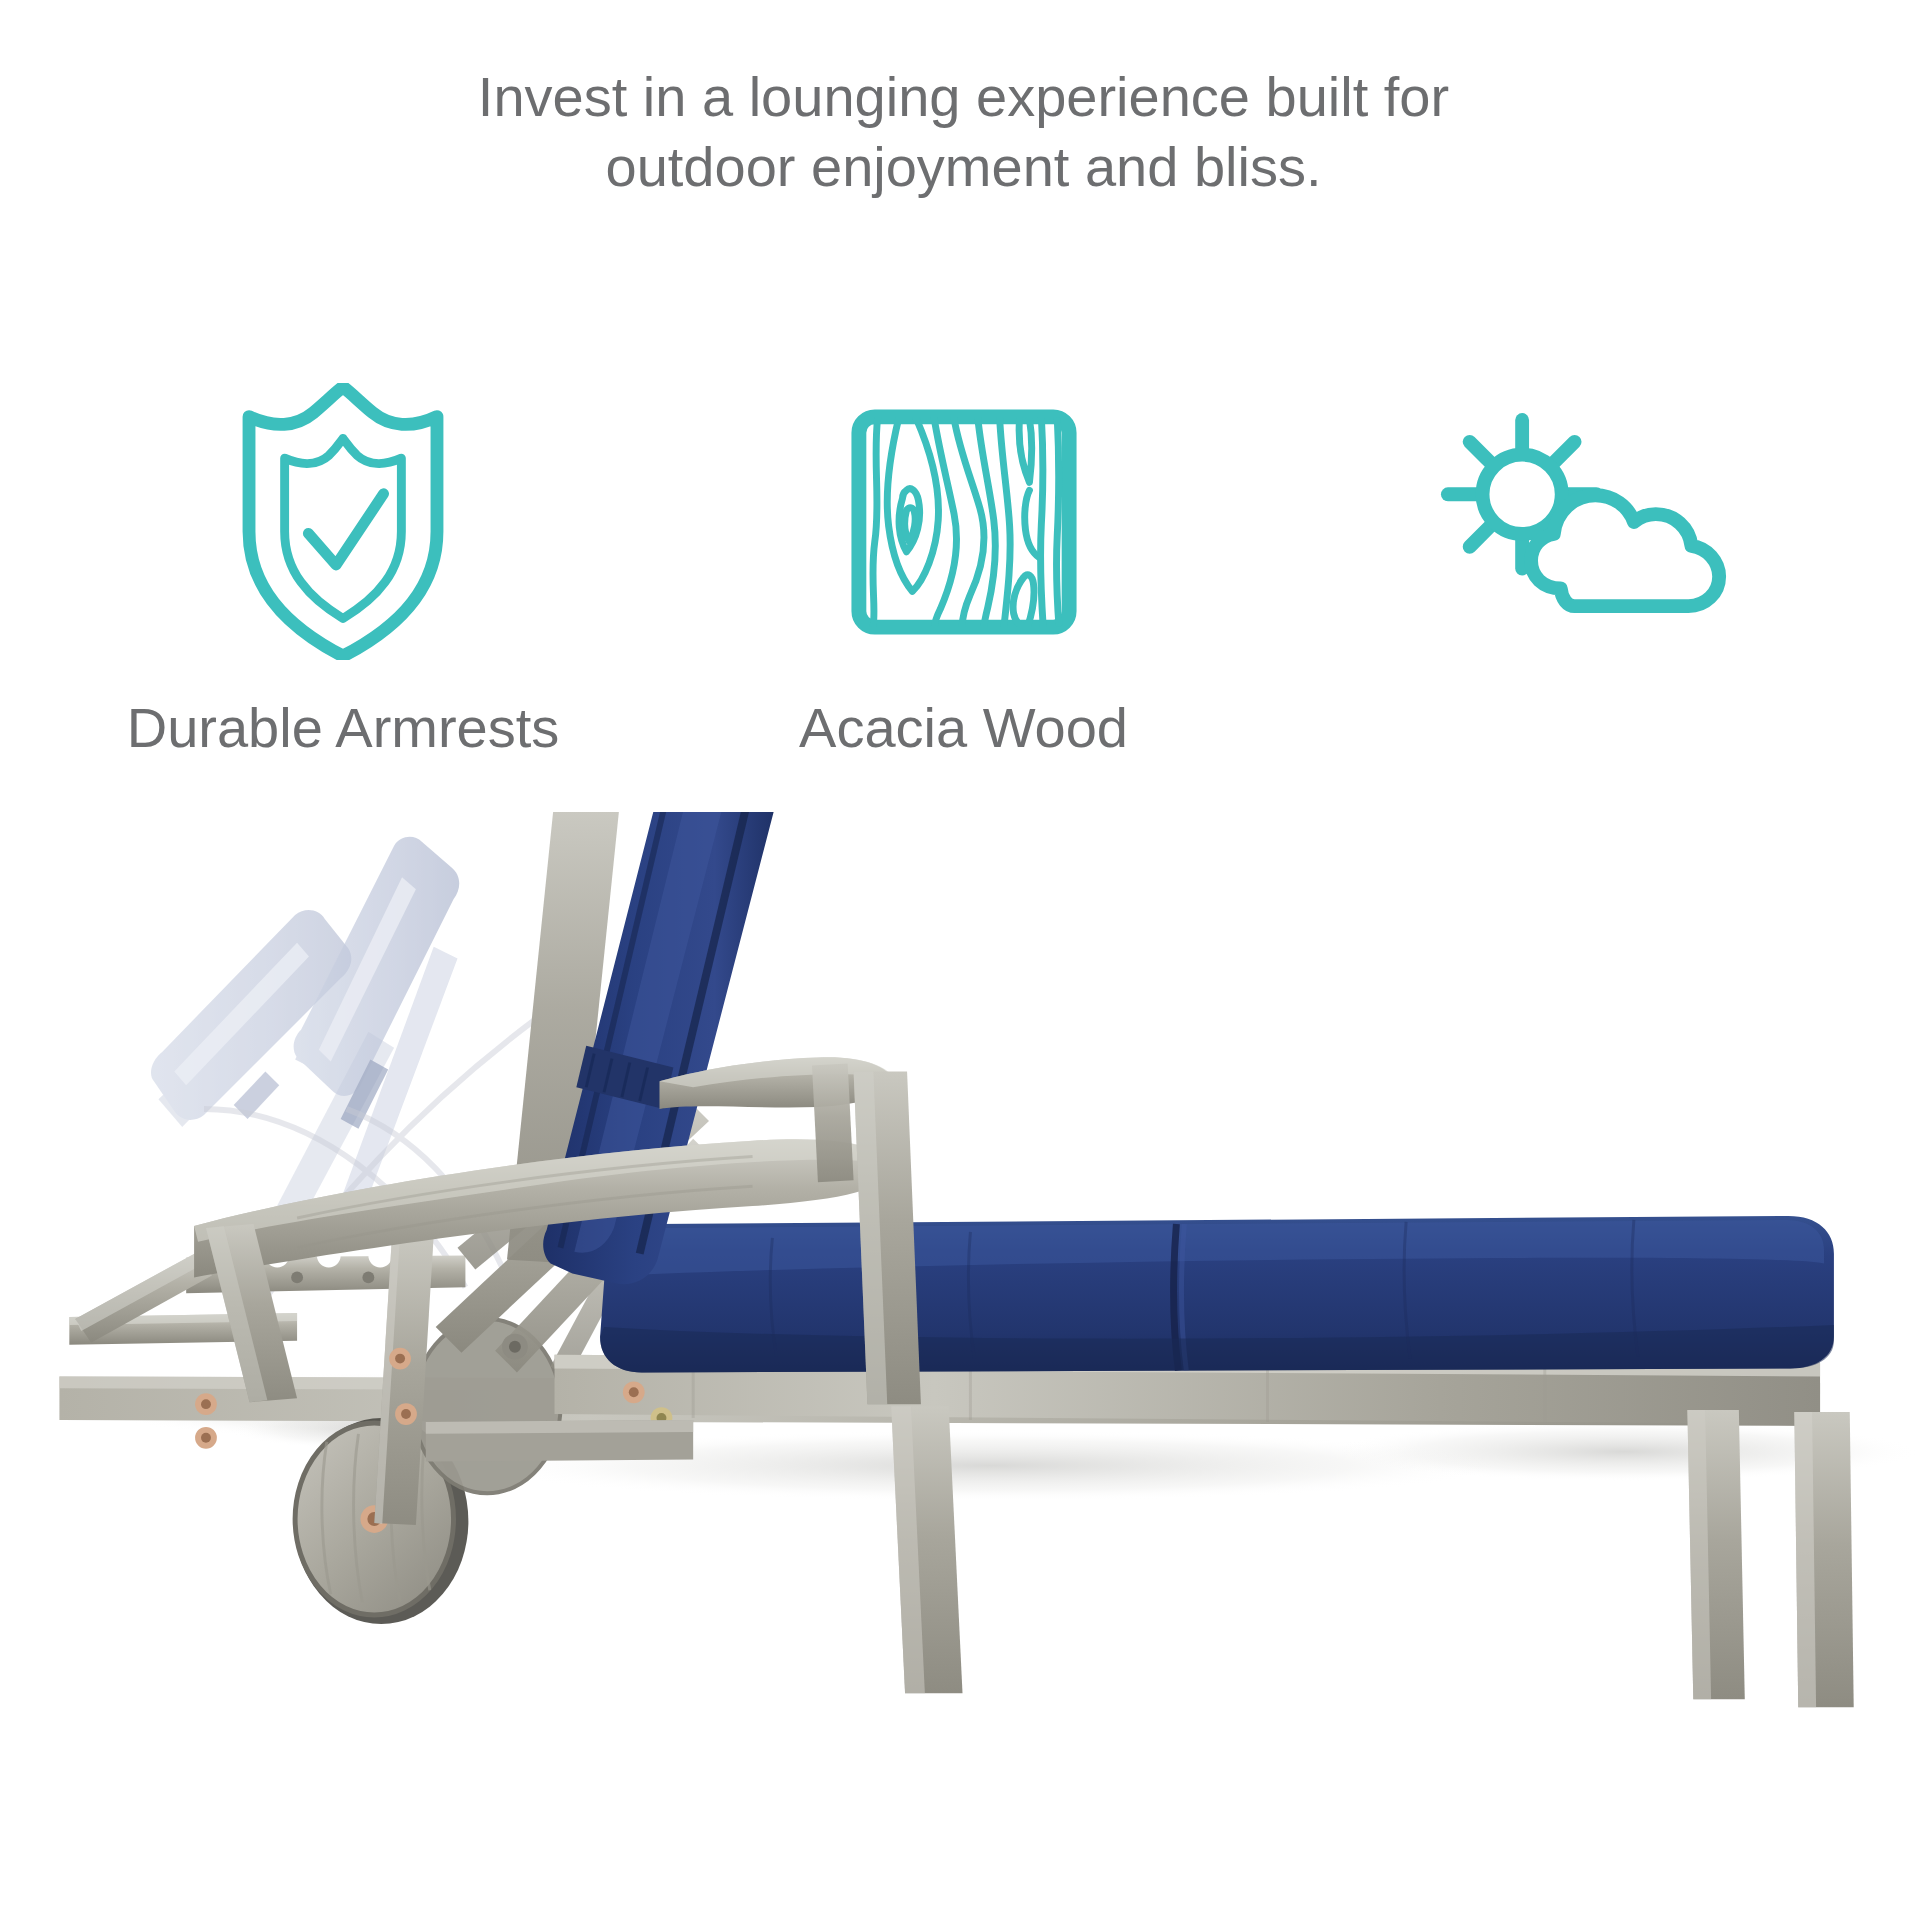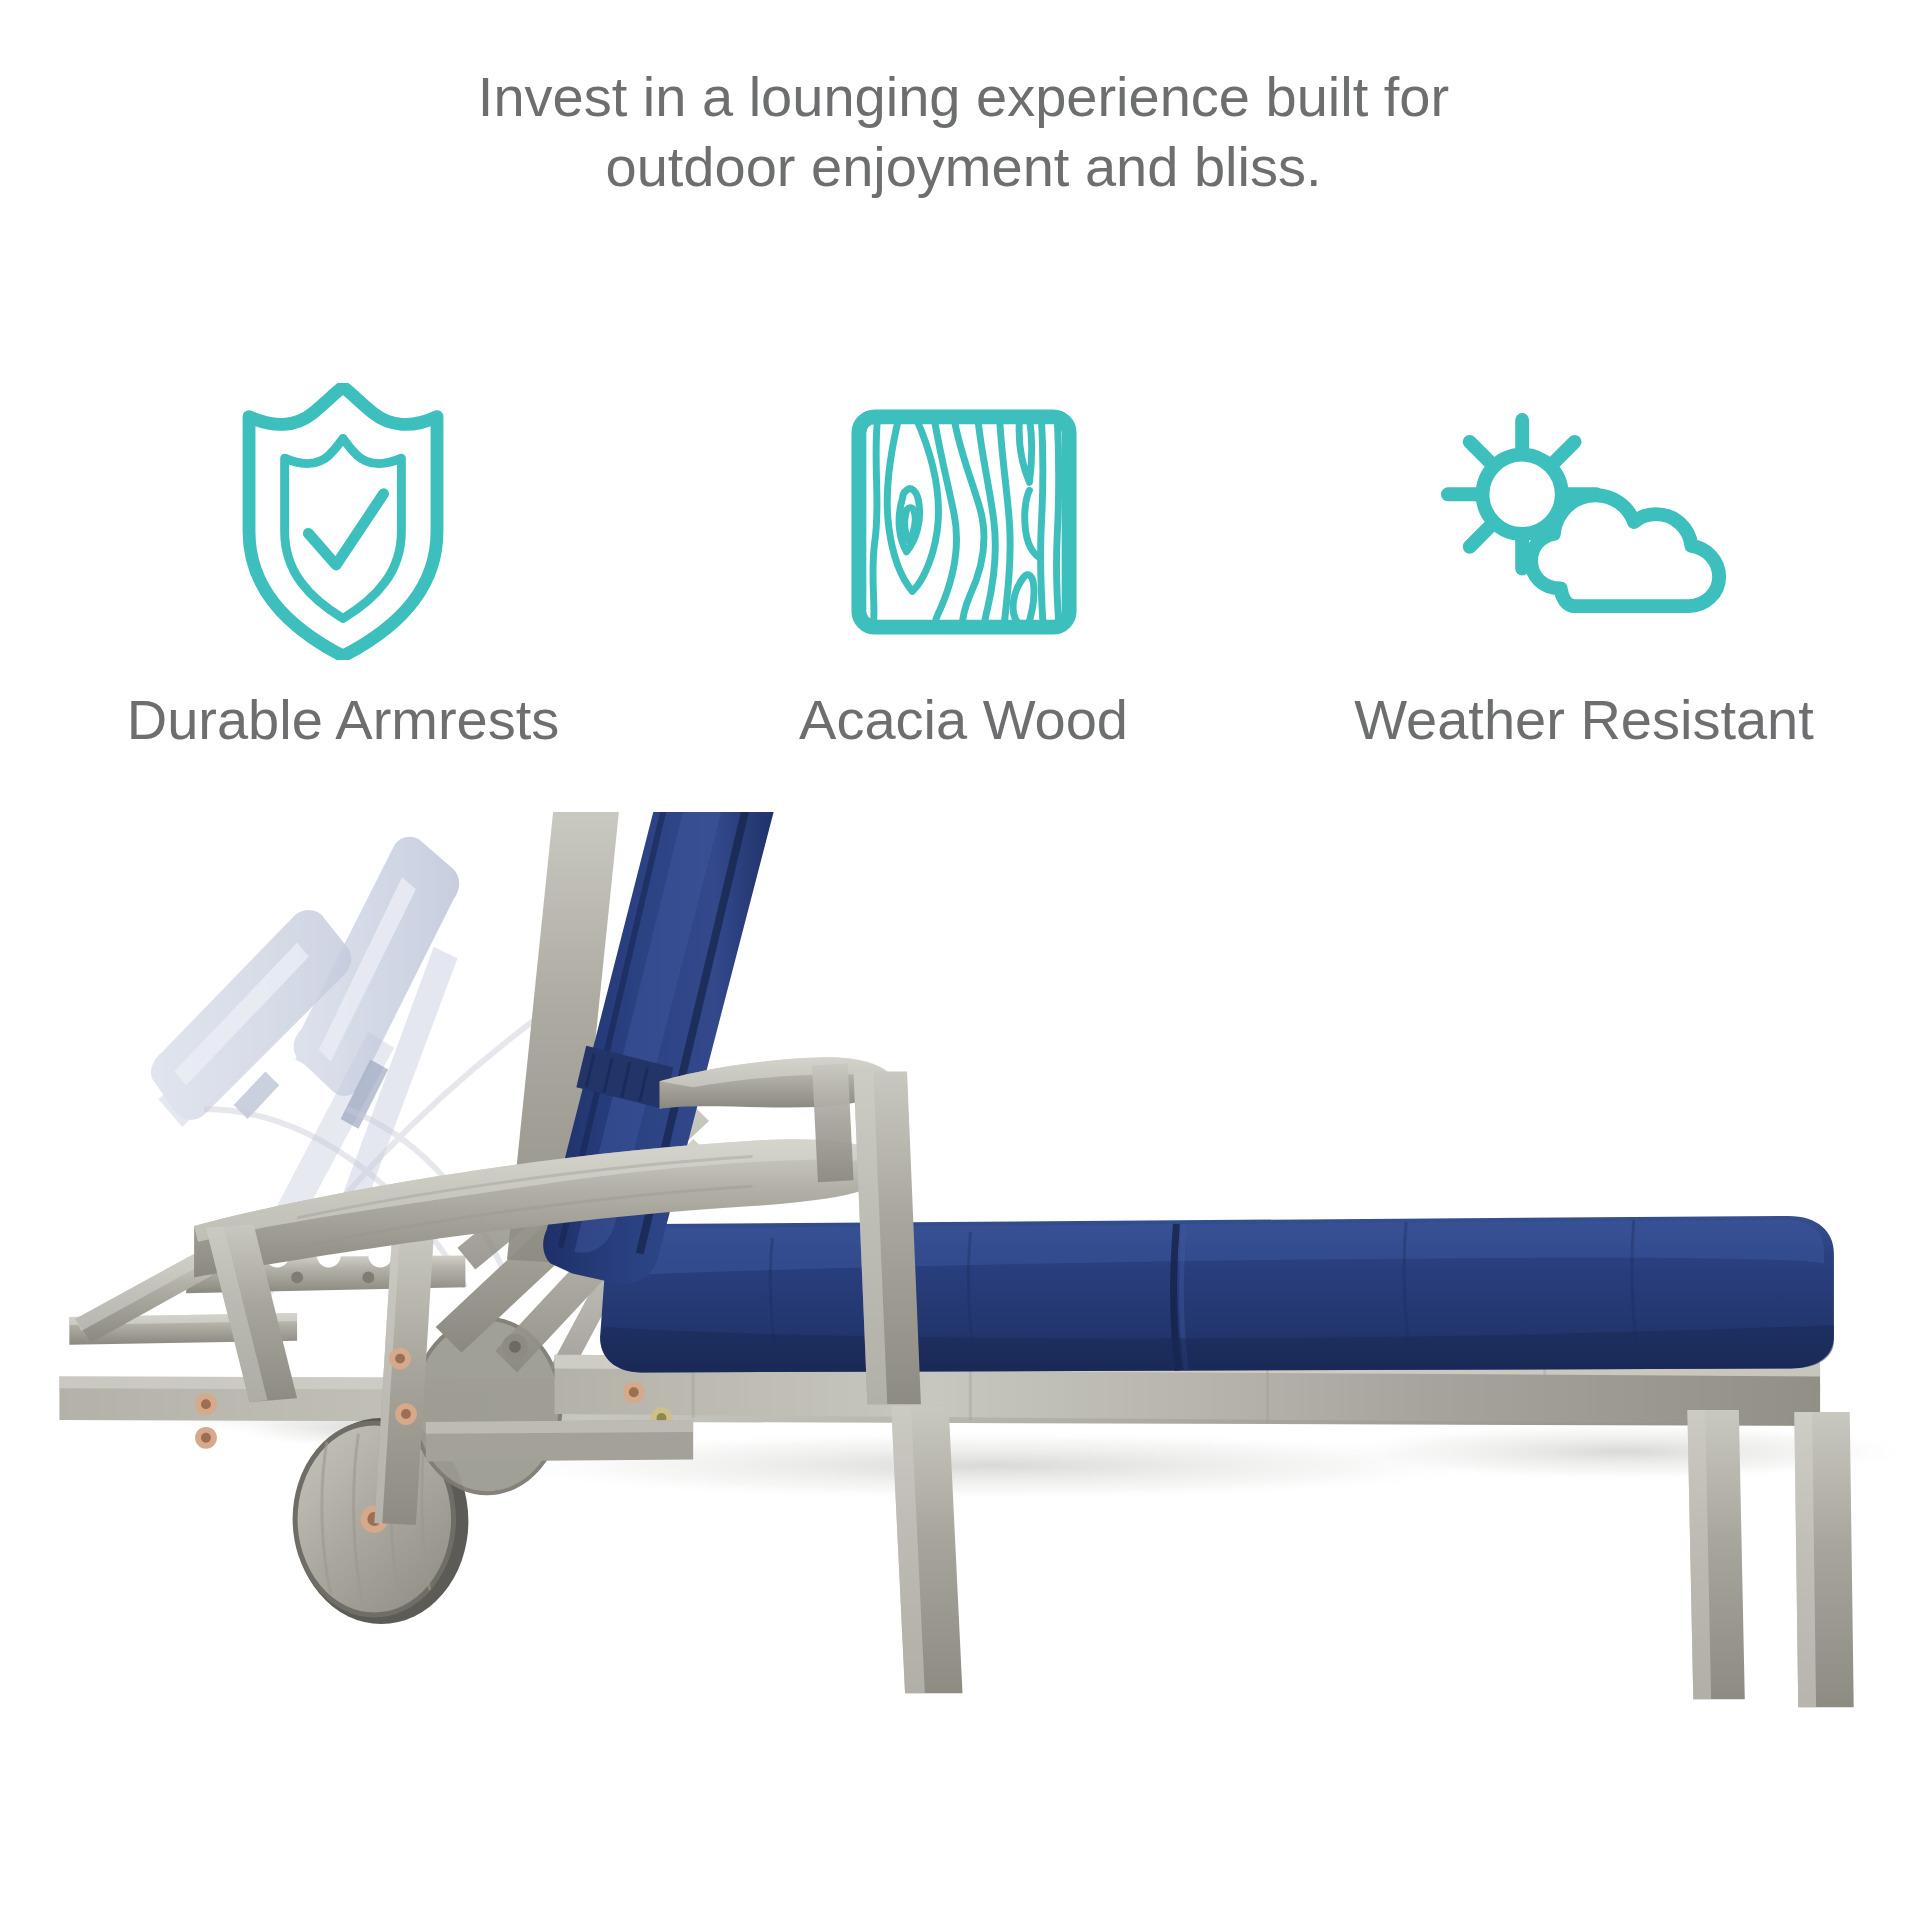--- a/index.html
+++ b/index.html
@@ -54,20 +54,21 @@
     align-items: flex-start;
     justify-content: space-between;
     padding: 0 46px;
     box-sizing: border-box;
   }
   .feature {
     width: 594px;
     display: flex;
     flex-direction: column;
     align-items: center;
+    gap: 8px;
   }
   .feature-icon-wrap {
     height: 287px;
     display: flex;
     align-items: center;
     justify-content: center;
   }
   .feature-label {
     margin-top: 22px;
     font-family: "Liberation Sans", sans-serif;
@@ -181,21 +182,20 @@
                  C121 105 139 88 161 88
                  C179 88 194 99 200 115
                  C206 110 214 107 222 107
                  C241 107 256 121 258 139
                  C274 141 286 155 286 170
                  C286 187 272 200 255 200
                  L140 200
                  C133 200 127 193 126 182 Z" stroke="#3cbfbd" stroke-width="14" stroke-linejoin="round" stroke-linecap="round" fill="#ffffff"></path>
       </svg>
     </div>
-    <div class="feature-label">Weather Resistant</div>
   </div>
 </div>
 
 <div class="product-stage">
   <svg width="1927" height="1115" viewBox="0 0 1946 1126" aria-hidden="true">
     <defs>
       <linearGradient id="woodV" x1="0" y1="0" x2="0" y2="1">
         <stop offset="0%" stop-color="#c9c8c0"></stop>
         <stop offset="45%" stop-color="#a8a69c"></stop>
         <stop offset="100%" stop-color="#8e8c82"></stop>

